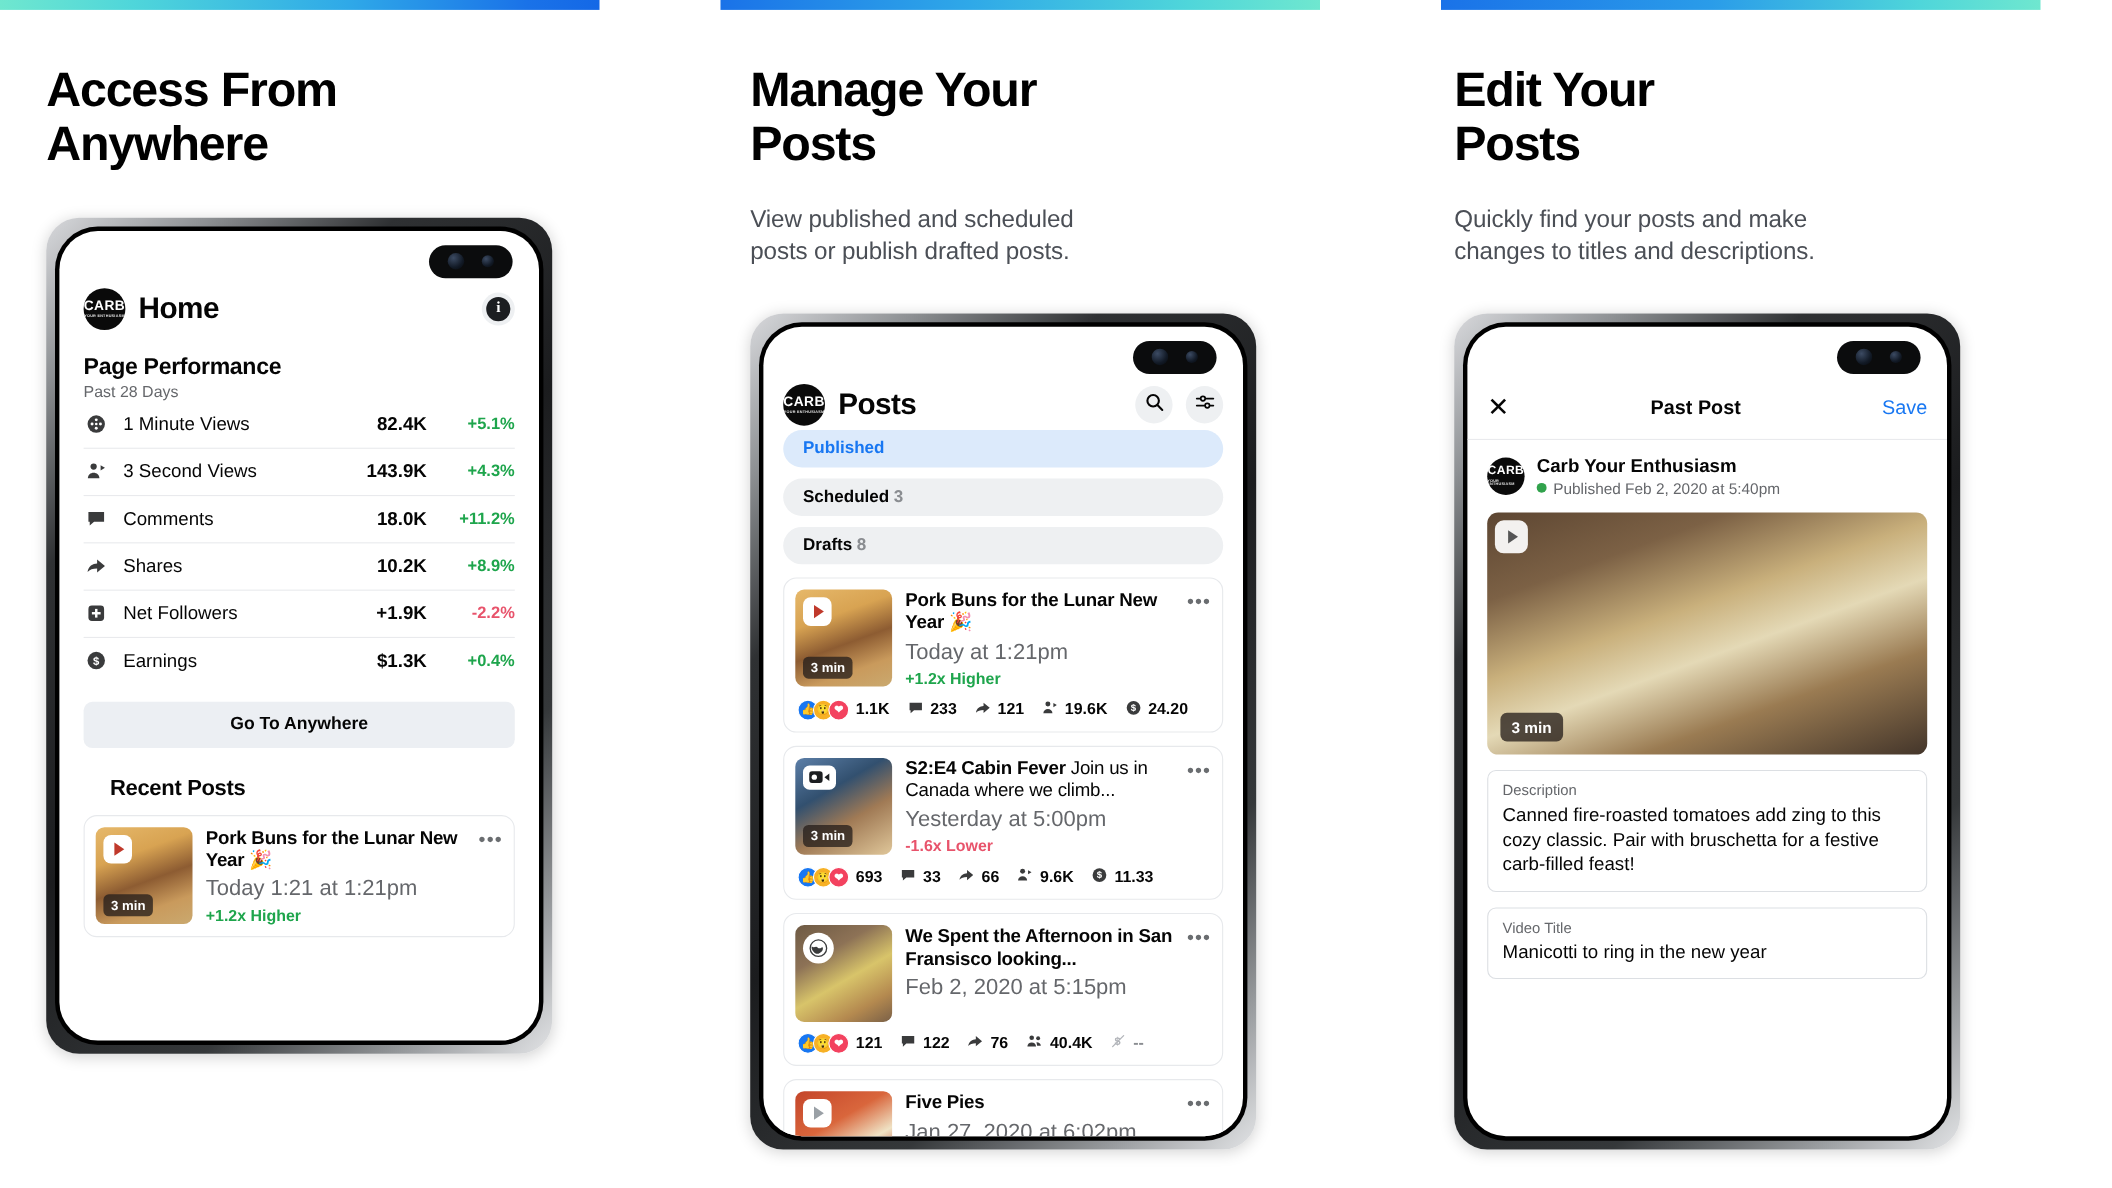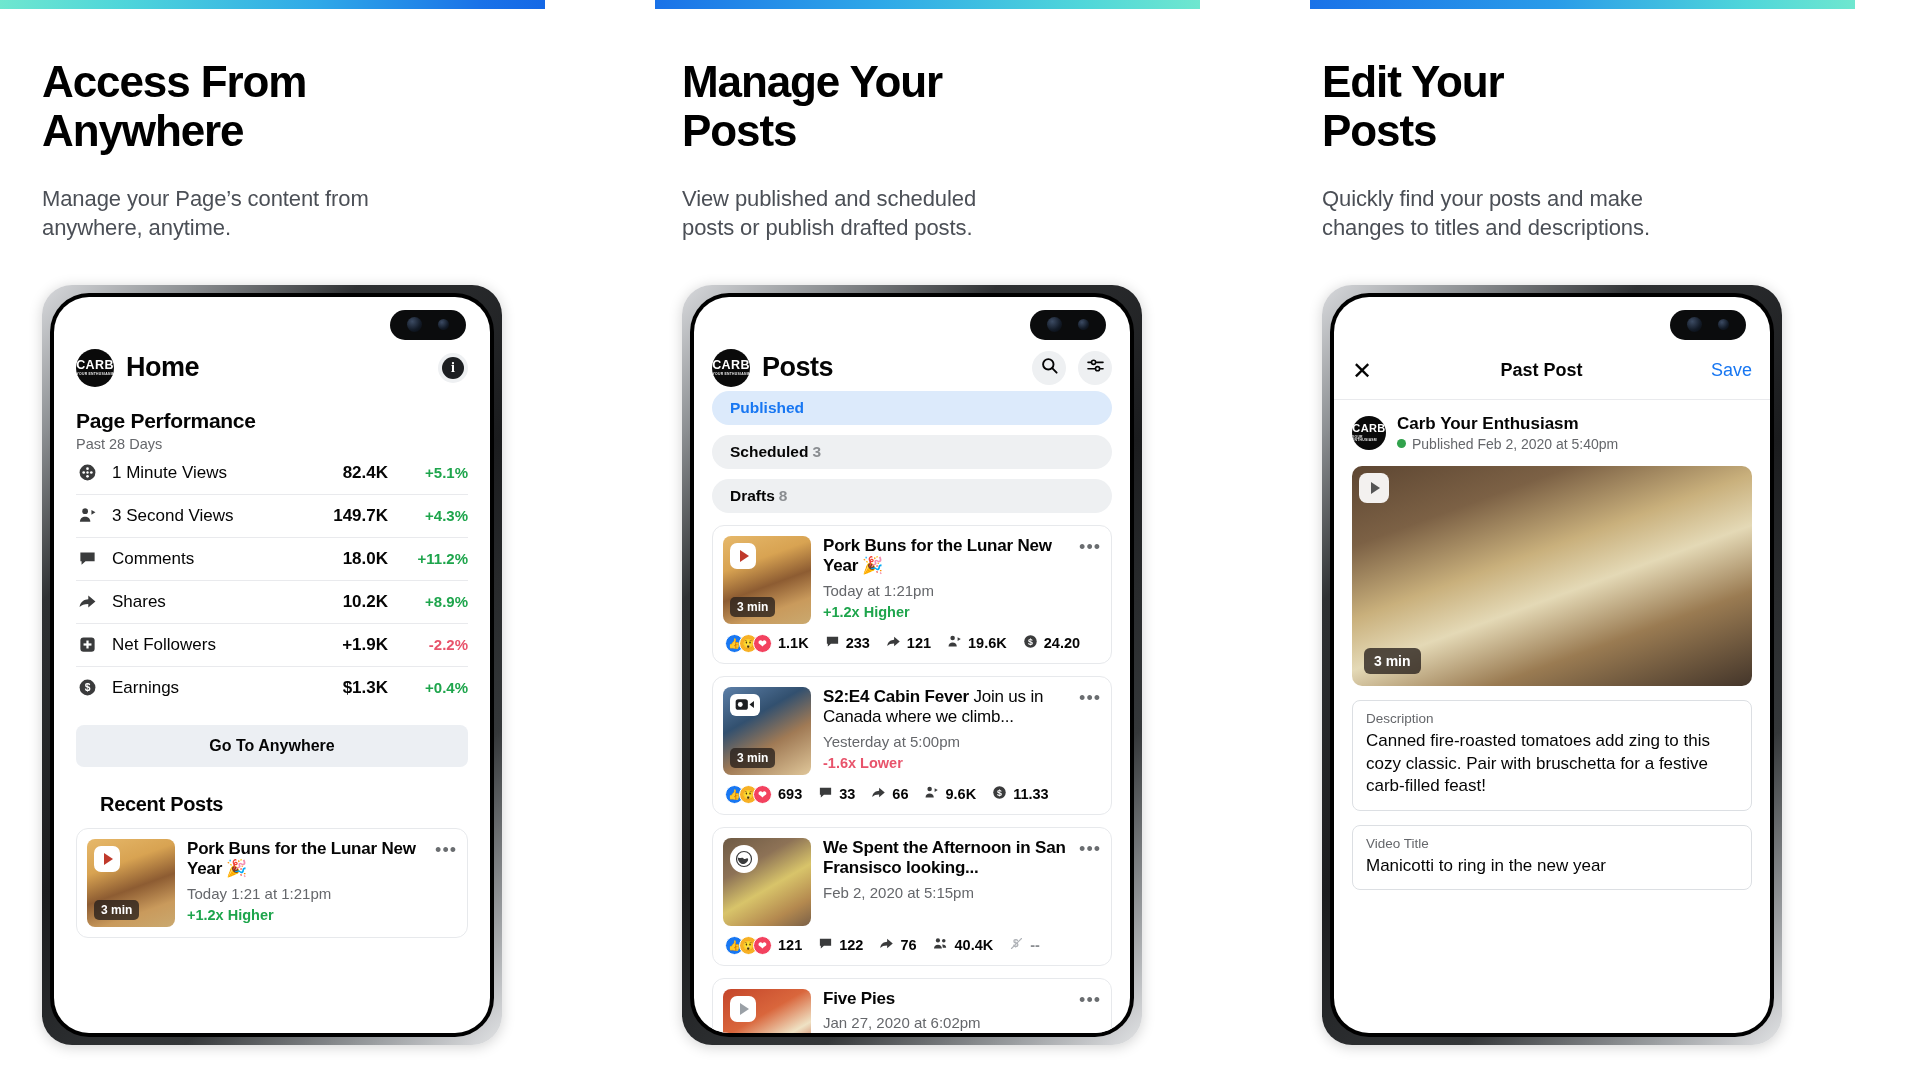--- a/index.html
+++ b/index.html
@@ -132,21 +132,21 @@
     position:absolute; left:7px; top:7px; width:30px;height:22px;border-radius:6px;
     background:#fff; display:flex;align-items:center;justify-content:center;
   }
   .globe-chip {
     position:absolute; left:7px; top:7px; width:28px;height:28px;border-radius:50%;
     background:#fff; display:flex;align-items:center;justify-content:center;
   }
   .card-body { flex:1; min-width:0; position:relative; padding-right: 26px;}
   .post-title { font-size: 17px; font-weight:700; color:#050505; line-height:1.2; letter-spacing:-.2px;}
   .post-title .light { font-weight: 400; }
-  .post-time { font-size: 15px; color:#65676b; margin-top: 5px; }
+  .post-time { font-size: 20px; color:#65676b; margin-top: 5px; }
   .post-perf { font-size: 14.5px; font-weight:600; margin-top: 5px; }
   .dots { position:absolute; top:2px; right:0; color:#6a6d70; font-size:18px; letter-spacing:1px; line-height:1;}
   .stats { display:flex; align-items:center; gap: 16px; margin-top: 10px; padding: 0 2px;}
   .stat { display:flex; align-items:center; gap: 6px; font-size:14.5px; color:#050505; font-weight:600;}
   .reacts { display:flex; align-items:center; }
   .reacts span { width:19px;height:19px;border-radius:50%; display:inline-flex;align-items:center;justify-content:center;
      font-size:10px; border:1.5px solid #fff; margin-left:-5px; }
   .reacts span:first-child { margin-left:0; }
   .r-like { background:#1877f2; color:#fff; }
   .r-wow  { background:#f7b125; }
@@ -196,22 +196,20 @@
     <div class="bar bar-1"></div>
     <div class="bar bar-2" style="margin-left:110px"></div>
     <div class="bar bar-3" style="margin-left:110px"></div>
   </div>
 
   <div class="cols">
 
     <div class="col c1">
       <h1 class="headline">Access From
 Anywhere</h1>
-      <p class="subhead">Manage your Page’s content from
-anywhere, anytime.</p>
 
       <div class="phone">
         <div class="phone-inner">
           <div class="screen">
             <div class="notch">
               <div class="lens"></div>
               <div class="lens small"></div>
             </div>
 
             <div class="p1-pad">
@@ -248,21 +246,21 @@
 
               <div class="metric">
                 <span class="mi">
                   <svg width="19" height="19" viewBox="0 0 24 24" fill="#3a3b3c">
                       <circle cx="9" cy="6.5" r="3.6"></circle>
                       <path d="M2.4 20c0-3.8 3-6.3 6.6-6.3s6.6 2.5 6.6 6.3z"></path>
                       <path d="M17 5l5 3-5 3z"></path>
                     </svg>
                 </span>
                 <span class="mlabel">3 Second Views</span>
-                <span class="mval">149.7K</span>
+                <span class="mval">143.9K</span>
                 <span class="mdelta up">+4.3%</span>
               </div>
               <div class="row-divider"></div>
 
               <div class="metric">
                 <span class="mi">
                   <svg width="19" height="19" viewBox="0 0 24 24" fill="#3a3b3c">
                       <path d="M3 4.5h18v11H9.5L4.5 20v-4.5H3z"></path>
                     </svg>
                 </span>

